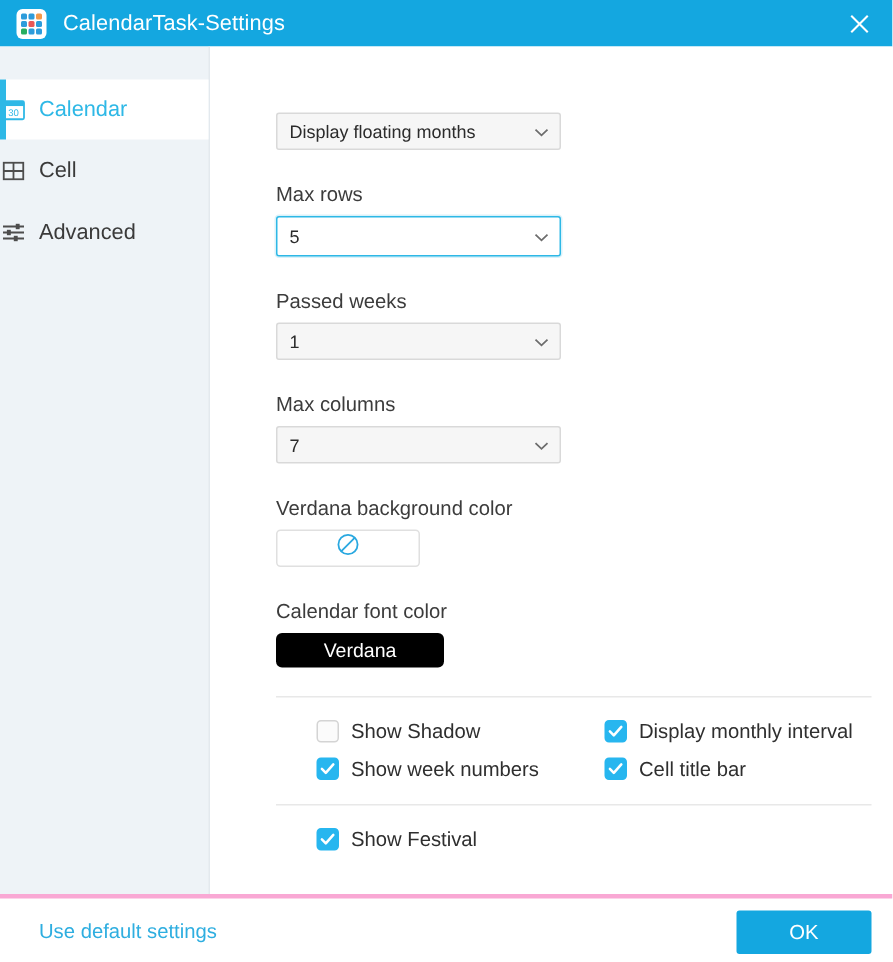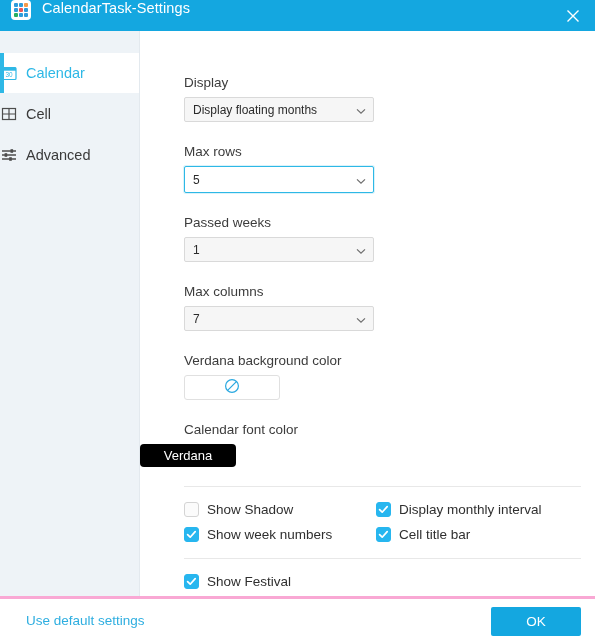--- a/index.html
+++ b/index.html
@@ -18,20 +18,21 @@
     display: flex;
     flex-direction: column;
   }
 
   
   .titlebar {
     height: 18px;
     min-height: 31px;
     background: #14a7e0;
     display: flex;
+    align-items: center;
     padding: 0 0 0 11px;
     position: relative;
   }
   .app-icon {
     width: 20px; height: 20px;
     border-radius: 4px;
     background: #ffffff;
     display: grid;
     grid-template-columns: repeat(3, 1fr);
     grid-template-rows: repeat(3, 1fr);
@@ -168,21 +169,22 @@
     height: 25px;
     border: 1px solid #e0e0e0;
     border-radius: 3px;
     background: #ffffff;
     display: flex;
     align-items: center;
     justify-content: center;
     cursor: pointer;
   }
   .font-box {
-    width: 96px;
+    margin-left: 44px;
+    width: 112px;
     height: 23px;
     border-radius: 4px;
     background: #000000;
     display: flex;
     align-items: center;
     justify-content: center;
     cursor: pointer;
     color: #ffffff;
     font-size: 13px;
   }
@@ -203,20 +205,21 @@
     padding-top: 15px;
     padding-bottom: 16px;
   }
   .check-row {
     display: flex;
     align-items: center;
     cursor: pointer;
     font-size: 13.5px;
     color: #2f2f2f;
     white-space: nowrap;
+    margin-left: 27px;
   }
   .cb {
     width: 15px; height: 15px;
     border-radius: 3px;
     margin-right: 8px;
     flex: 0 0 15px;
     display: flex;
     align-items: center;
     justify-content: center;
     border: 1px solid #d4d4d4;
@@ -325,21 +328,20 @@
             <rect x="8.2" y="10.2" width="2.6" height="3.6" fill="#4d4d4d"></rect>
           </svg>
         </span>
         <span>Advanced</span>
       </div>
 
     </div>
 
     <div class="content">
 
-      <div class="field-label">Display</div>
       <div class="select-wrap">
         <div class="select-box">Display floating months</div>
         <span class="caret">
           <svg width="10" height="7" viewBox="0 0 10 7">
               <path d="M1 1.4 L5 5.2 L9 1.4" stroke="#6d6d6d" stroke-width="1.2" fill="none"></path>
             </svg>
         </span>
       </div>
 
       <div class="gap-md"></div>

